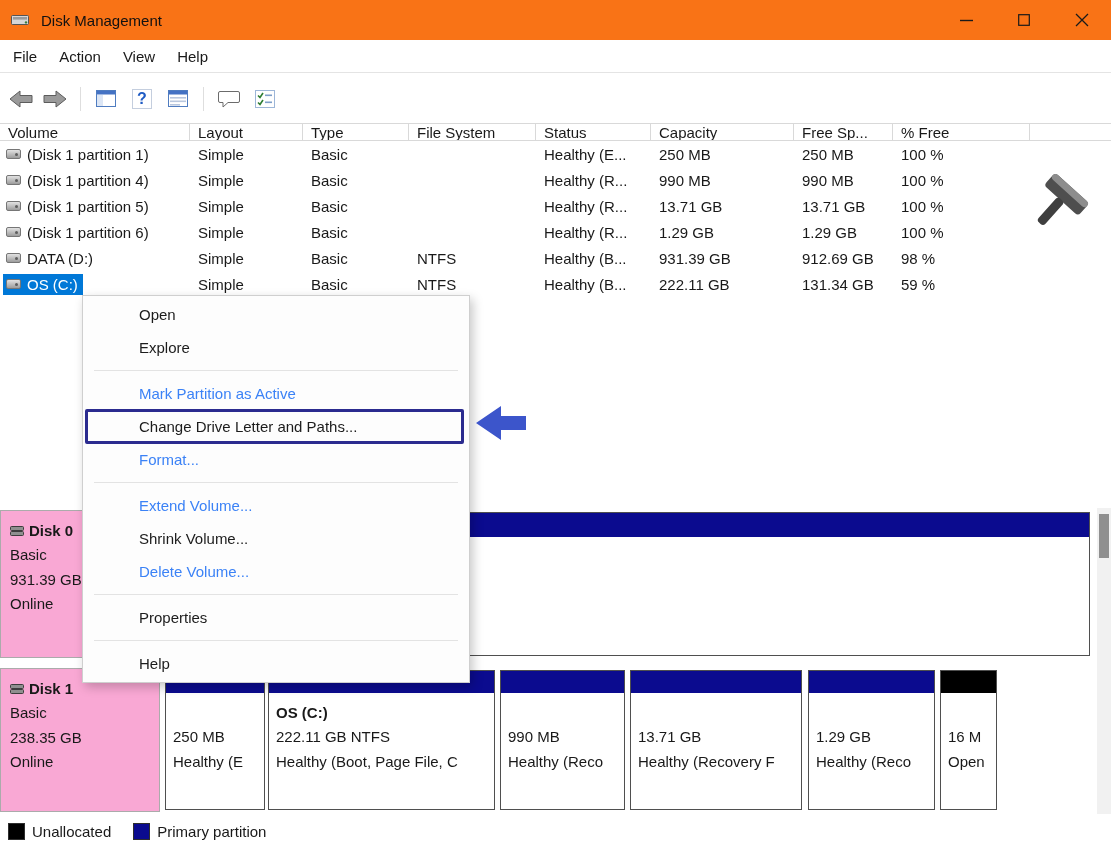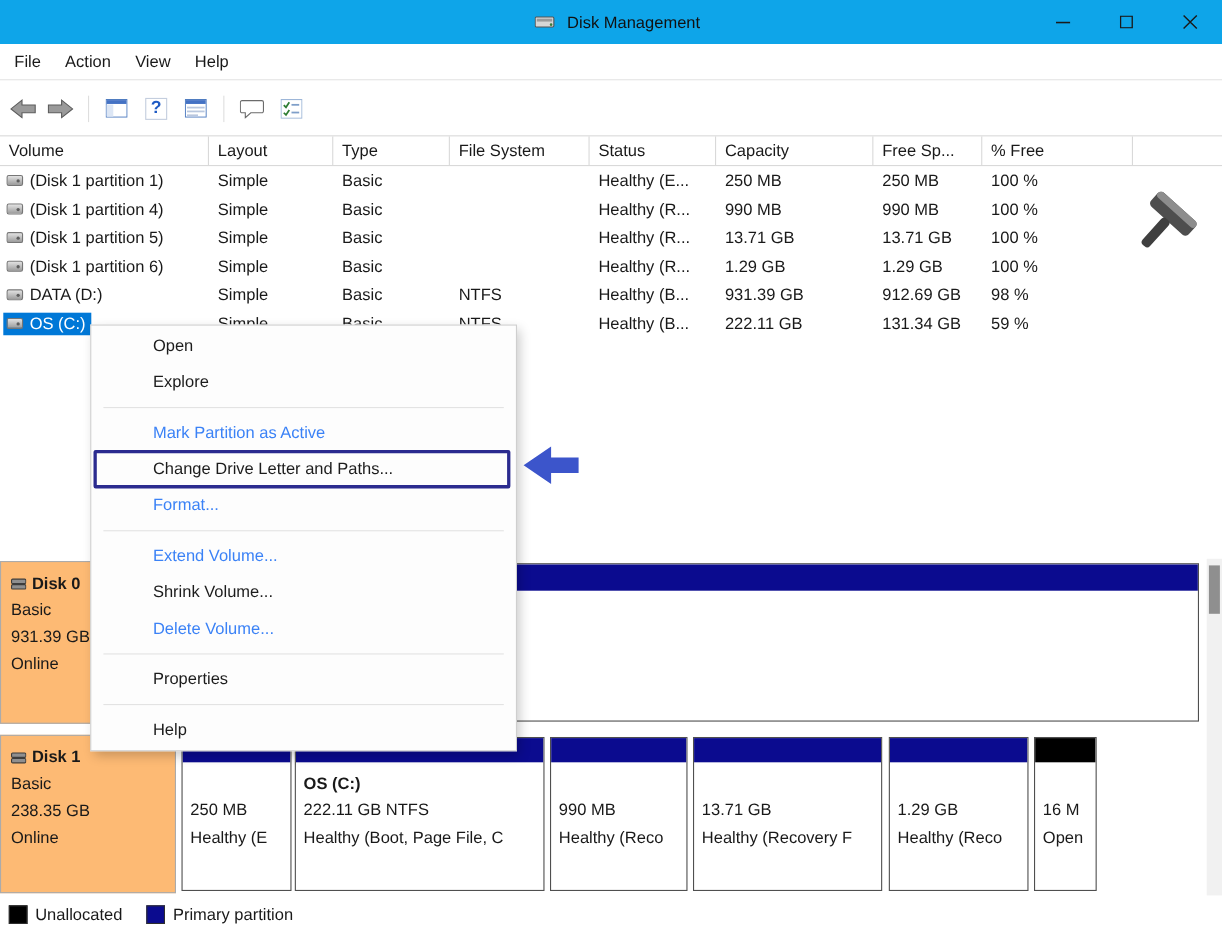--- a/index.html
+++ b/index.html
@@ -4,56 +4,56 @@
 <style>
   * { margin:0; padding:0; box-sizing:border-box; }
   html,body { width:1111px; height:844px; }
   body {
     font-family:"Liberation Sans","DejaVu Sans",sans-serif;
     font-size:15px; color:#191919; background:#fff; overflow:hidden;
   }
   .window { position:relative; width:1111px; height:844px; background:#fff; outline:1px solid #c9c9c9; }
 
   
-  .titlebar { position:absolute; top:0; left:0; right:0; height:40px; display:flex; align-items:center; background:#0ea5e9;justify-content:center; }
+  .titlebar { position:absolute; top:0; left:0; right:0; height:40px; display:flex; align-items:center; background:#f97316; }
   .app-icon { margin-left:11px; display:flex; }
   .title-text { margin-left:10px; font-size:15px; color:#111; }
   .win-buttons { position:absolute; right:0; top:0; height:40px; display:flex; }
   .win-btn { width:58px; height:40px; display:flex; align-items:center; justify-content:center; cursor:default; }
 
   
   .menubar { position:absolute; top:40px; left:0; right:0; height:33px; display:flex; align-items:flex-end; padding-left:2px; border-bottom:1px solid #e4e4e4; }
   .menu-item { padding:0 11px; height:100%; display:flex; align-items:center; }
 
   
   .toolbar { position:absolute; top:74px; left:0; right:0; height:49px; display:flex; align-items:center; }
   .tb-icon { height:28px; min-width:26px; display:flex; align-items:center; justify-content:center; }
   .tb-sep { width:1px; height:24px; background:#dedede; margin-left:12px; }
   .help-q { font-size:16px; font-weight:bold; color:#1f5bc4; border:1px solid #c4cede; width:20px; height:20px; display:flex; align-items:center; justify-content:center; background:#fff; }
 
   
   .vol-table { position:absolute; top:123px; left:0; right:0; }
-  .thead { display:flex; height:28px; border-top:1px solid #d9d9d9; border-bottom:1px solid #d9d9d9; }
+  .thead { display:flex; height:18px; border-top:1px solid #d9d9d9; border-bottom:1px solid #d9d9d9; }
   .th { padding-left:8px; border-right:1px solid #d9d9d9; display:flex; align-items:center; white-space:nowrap; overflow:hidden; }
   .th-fill { flex:1; border-right:none; }
   .c-vol{width:190px}.c-layout{width:113px}.c-type{width:106px}.c-fs{width:127px}
   .c-status{width:115px}.c-cap{width:143px}.c-free{width:99px}.c-pct{width:137px}
   .trow { display:flex; height:26px; align-items:center; }
   .c { padding-left:8px; white-space:nowrap; overflow:hidden; }
   .cell-vol { padding-left:3px; display:flex; align-items:center; }
   .volwrap { display:flex; align-items:center; gap:6px; padding:2px 5px 2px 3px; }
   .volwrap.selected { background:#0078d7; color:#fff; }
   .drive-icon { width:15px; height:10px; border:1px solid #767676; border-radius:2px; background:linear-gradient(#e2e2e2,#9c9c9c); position:relative; flex:0 0 auto; }
   .drive-icon::after { content:""; position:absolute; right:2px; top:3px; width:3px; height:3px; background:#5d5d5d; border-radius:50%; }
 
   
   .disk-row { position:absolute; left:0; }
   .disk0-row { top:510px; height:148px; }
   .disk1-row { top:668px; height:144px; }
-  .disk-label { position:absolute; left:0; top:0; width:160px; height:100%; background:#fdba74; border:1px solid #ababab; padding:8px 0 0 9px; line-height:24.4px; white-space:nowrap; overflow:hidden; }
+  .disk-label { position:absolute; left:0; top:0; width:160px; height:100%; background:#f9a8d4; border:1px solid #ababab; padding:8px 0 0 9px; line-height:24.4px; white-space:nowrap; overflow:hidden; }
   .dl-name { font-weight:bold; display:flex; align-items:center; gap:5px; }
   .mini-disk-icon { display:flex; flex:0 0 auto; }
   .pbox { position:absolute; top:2px; background:#fff; border:1px solid #4f4f4f; overflow:hidden; }
   .d1box { height:140px; }
   .stripe { height:22px; background:#0b0b8f; }
   .stripe-unallocated { background:#000; }
   .pline { height:24.4px; line-height:24.4px; padding:0 7px; white-space:nowrap; overflow:hidden; }
   .pname { font-weight:bold; margin-top:8px; }
 
   

